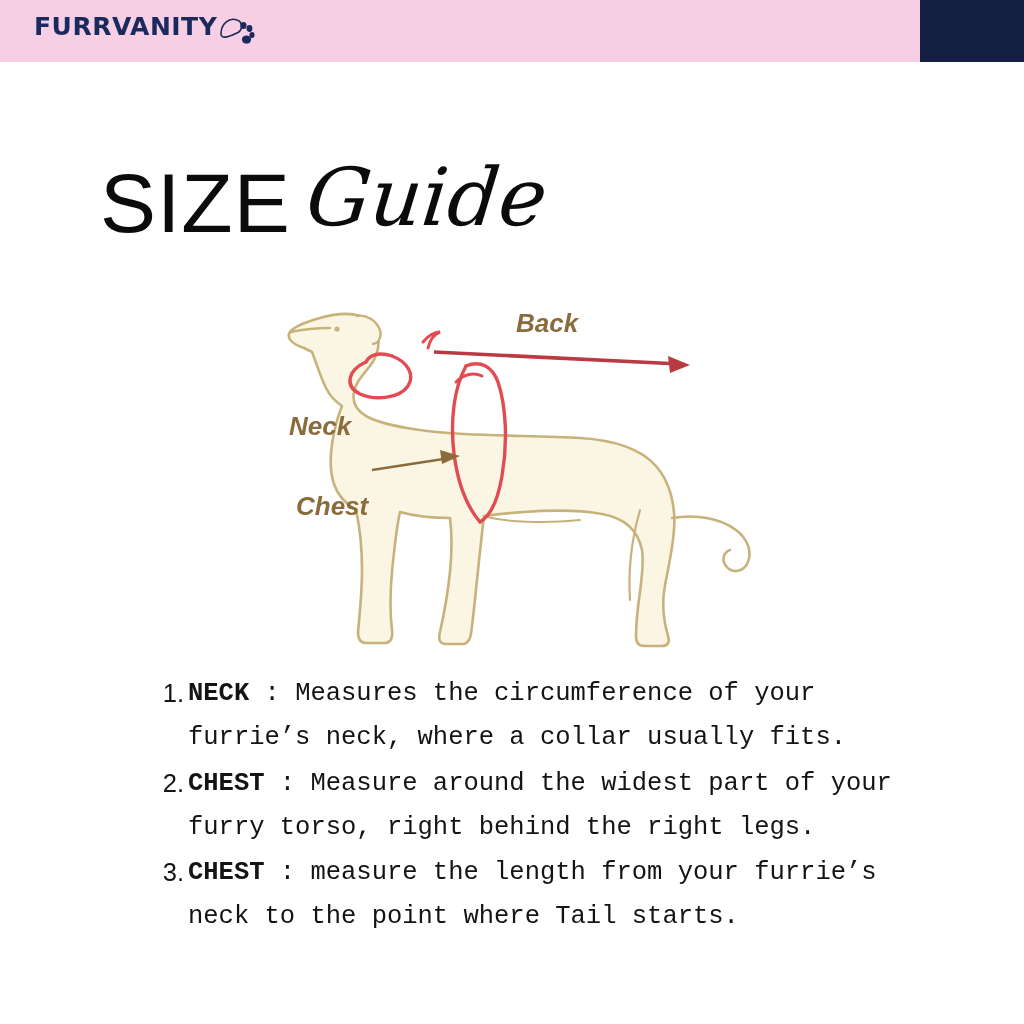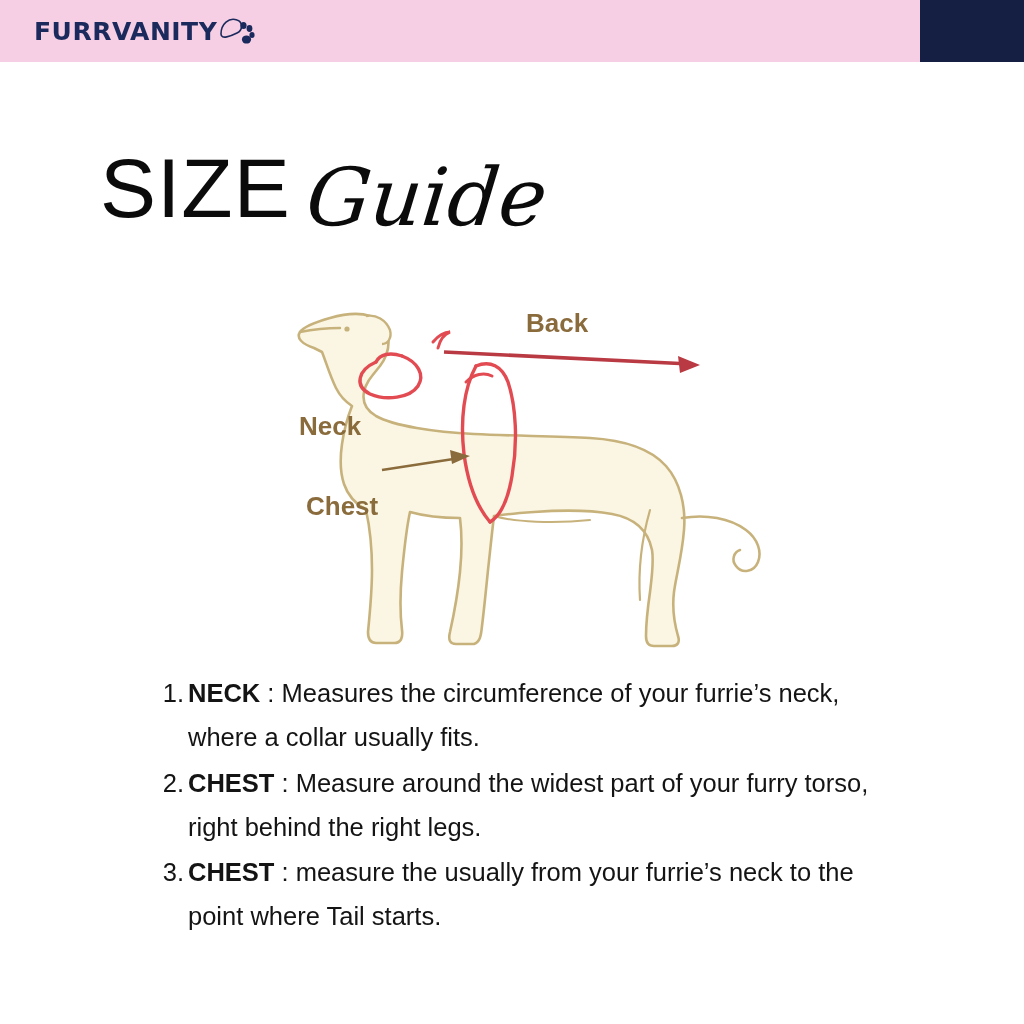--- a/index.html
+++ b/index.html
@@ -37,21 +37,20 @@
     top: 0;
     width: 104px;
     height: 62px;
     background: #151f44;
   }
   .brand {
     position: absolute;
     left: 34px;
     top: 14px;
     display: flex;
-    align-items: center;
     gap: 4px;
   }
   .brand-text {
     font-family: "DejaVu Sans", sans-serif;
     font-weight: bold;
     font-size: 25px;
     letter-spacing: 0.5px;
     color: #1b2a5c;
     line-height: 1;
   }
@@ -66,21 +65,21 @@
   .title-wrap {
     position: absolute;
     left: 100px;
     top: 140px;
     width: 700px;
     height: 120px;
   }
   .title-size {
     position: absolute;
     left: 0;
-    top: 6px;
+    top: 21px;
     font-family: "Liberation Sans", sans-serif;
     font-size: 84px;
     letter-spacing: 1px;
     color: #0b0b0b;
     font-weight: 400;
     line-height: 1;
   }
   .title-guide {
     position: absolute;
     left: 207px;
@@ -89,24 +88,25 @@
     font-style: italic;
     font-size: 80px;
     color: #0b0b0b;
     line-height: 1;
     transform: skewX(-6deg);
   }
 
   
   .diagram {
     position: absolute;
-    left: 14px;
+    left: 4px;
     top: 270px;
     width: 912px;
     height: 400px;
+    font-style: italic;
   }
 
   
   .instructions {
     position: absolute;
     left: 150px;
     top: 672px;
     width: 760px;
     font-size: 25.5px;
     color: #141414;
@@ -118,20 +118,21 @@
     margin-bottom: 2px;
   }
   .inst-num {
     width: 34px;
     flex: 0 0 34px;
     text-align: right;
     padding-right: 4px;
   }
   .inst-body {
     flex: 1;
+    font-family: Liberation Mono, monospace;
   }
   .inst-key {
     font-weight: bold;
   }
 </style>
 </head>
 <body>
 
 <div class="header">
   <div class="header-pink"></div>
@@ -252,15 +253,15 @@
   <li class="inst-item">
     <span class="inst-num">1.</span>
     <span class="inst-body"><span class="inst-key">NECK</span><span> : Measures the circumference of your furrie’s neck, where a collar usually fits.</span></span>
   </li>
   <li class="inst-item">
     <span class="inst-num">2.</span>
     <span class="inst-body"><span class="inst-key">CHEST</span><span> : Measure around the widest part of your furry torso, right behind the right legs.</span></span>
   </li>
   <li class="inst-item">
     <span class="inst-num">3.</span>
-    <span class="inst-body"><span class="inst-key">CHEST</span><span> : measure the usually from your furrie’s neck to the point where Tail starts.</span></span>
+    <span class="inst-body"><span class="inst-key">CHEST</span><span> : measure the length from your furrie’s neck to the point where Tail starts.</span></span>
   </li>
 </ol>
 
 </body></html>

